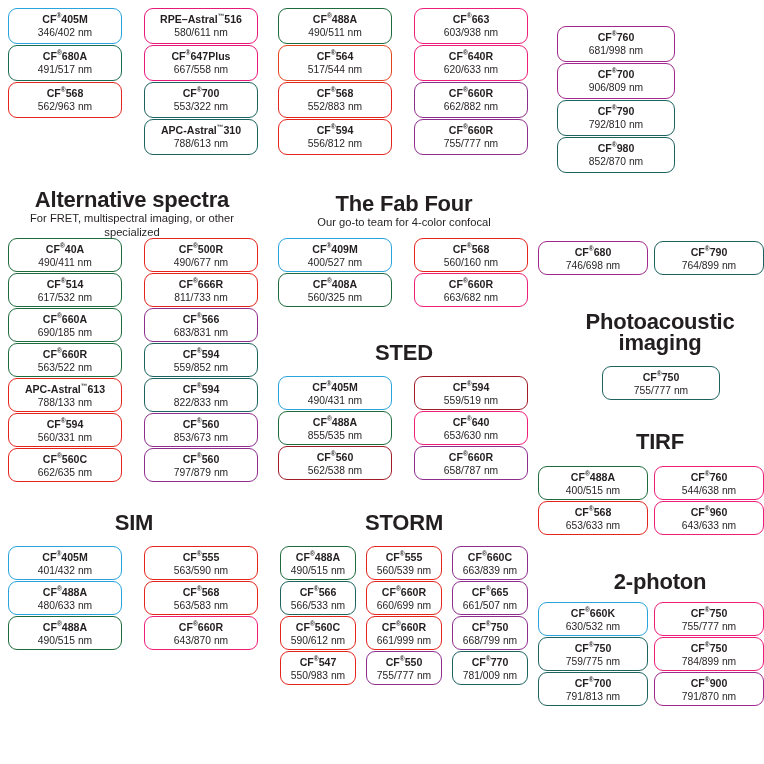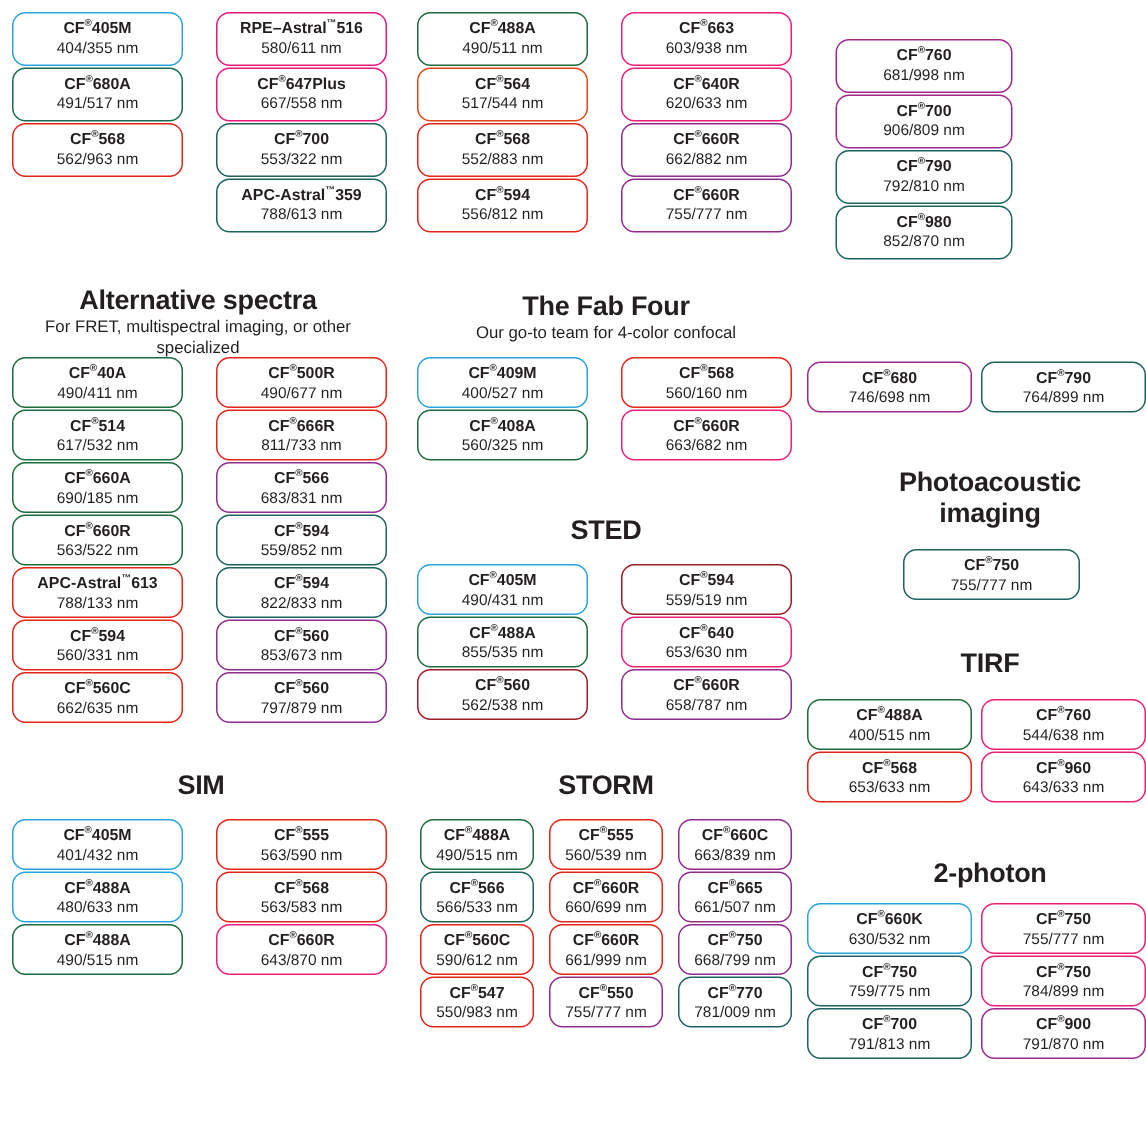--- a/index.html
+++ b/index.html
@@ -14,21 +14,21 @@
   }
   .page{position:relative;width:764px;height:764px;}
 
   
   .block{position:absolute;}
 
   
   .sec-title{
     text-align:center;
     font-weight:bold;
-    font-size:18px;
+    font-size:22px;
     line-height:20px;
     letter-spacing:-0.2px;
     color:#231f20;
   }
   .sec-title.two-line{line-height:21px;}
   .sec-sub{
     text-align:center;
     font-size:11.2px;
     line-height:14px;
     color:#231f20;
@@ -65,21 +65,21 @@
   }
 </style>
 </head>
 <body>
 
 <div class="page">
 
   <div class="block" id="sec-top-left" style="left: 8px; top: 8px; width: 252px; position: absolute; height: 148px;">
       <div class="chip" style="border-color: rgb(41, 163, 220); position: absolute; left: 0px; top: 0px; width: 114px; height: 36px;">
         <div class="nm">CF<sup>®</sup><span>405M</span></div>
-        <div class="sp">404/355 nm</div>
+        <div class="sp">346/402 nm</div>
       </div>
       <div class="chip" style="border-color: rgb(230, 24, 124); position: absolute; left: 136px; top: 0px; width: 114px; height: 36px;">
         <div class="nm">RPE–Astral<sup>™</sup><span>516</span></div>
         <div class="sp">580/611 nm</div>
       </div>
       <div class="chip" style="border-color: rgb(23, 107, 78); position: absolute; left: 0px; top: 37px; width: 114px; height: 36px;">
         <div class="nm">CF<sup>®</sup><span>680A</span></div>
         <div class="sp">491/517 nm</div>
       </div>
       <div class="chip" style="border-color: rgb(230, 24, 124); position: absolute; left: 136px; top: 37px; width: 114px; height: 36px;">
@@ -88,21 +88,21 @@
       </div>
       <div class="chip" style="border-color: rgb(226, 36, 27); position: absolute; left: 0px; top: 74px; width: 114px; height: 36px;">
         <div class="nm">CF<sup>®</sup><span>568</span></div>
         <div class="sp">562/963 nm</div>
       </div>
       <div class="chip" style="border-color: rgb(28, 99, 96); position: absolute; left: 136px; top: 74px; width: 114px; height: 36px;">
         <div class="nm">CF<sup>®</sup><span>700</span></div>
         <div class="sp">553/322 nm</div>
       </div>
       <div class="chip" style="border-color: rgb(28, 99, 96); position: absolute; left: 136px; top: 111px; width: 114px; height: 36px;">
-        <div class="nm">APC-Astral<sup>™</sup><span>359</span></div>
+        <div class="nm">APC-Astral<sup>™</sup><span>310</span></div>
         <div class="sp">788/613 nm</div>
       </div>
     </div>
 
   <div class="block" id="sec-top-mid" style="left: 278px; top: 8px; width: 252px; position: absolute; height: 148px;">
       <div class="chip" style="border-color: rgb(29, 107, 60); position: absolute; left: 0px; top: 0px; width: 114px; height: 36px;">
         <div class="nm">CF<sup>®</sup><span>488A</span></div>
         <div class="sp">490/511 nm</div>
       </div>
       <div class="chip" style="border-color: rgb(236, 30, 121); position: absolute; left: 136px; top: 0px; width: 114px; height: 36px;">

